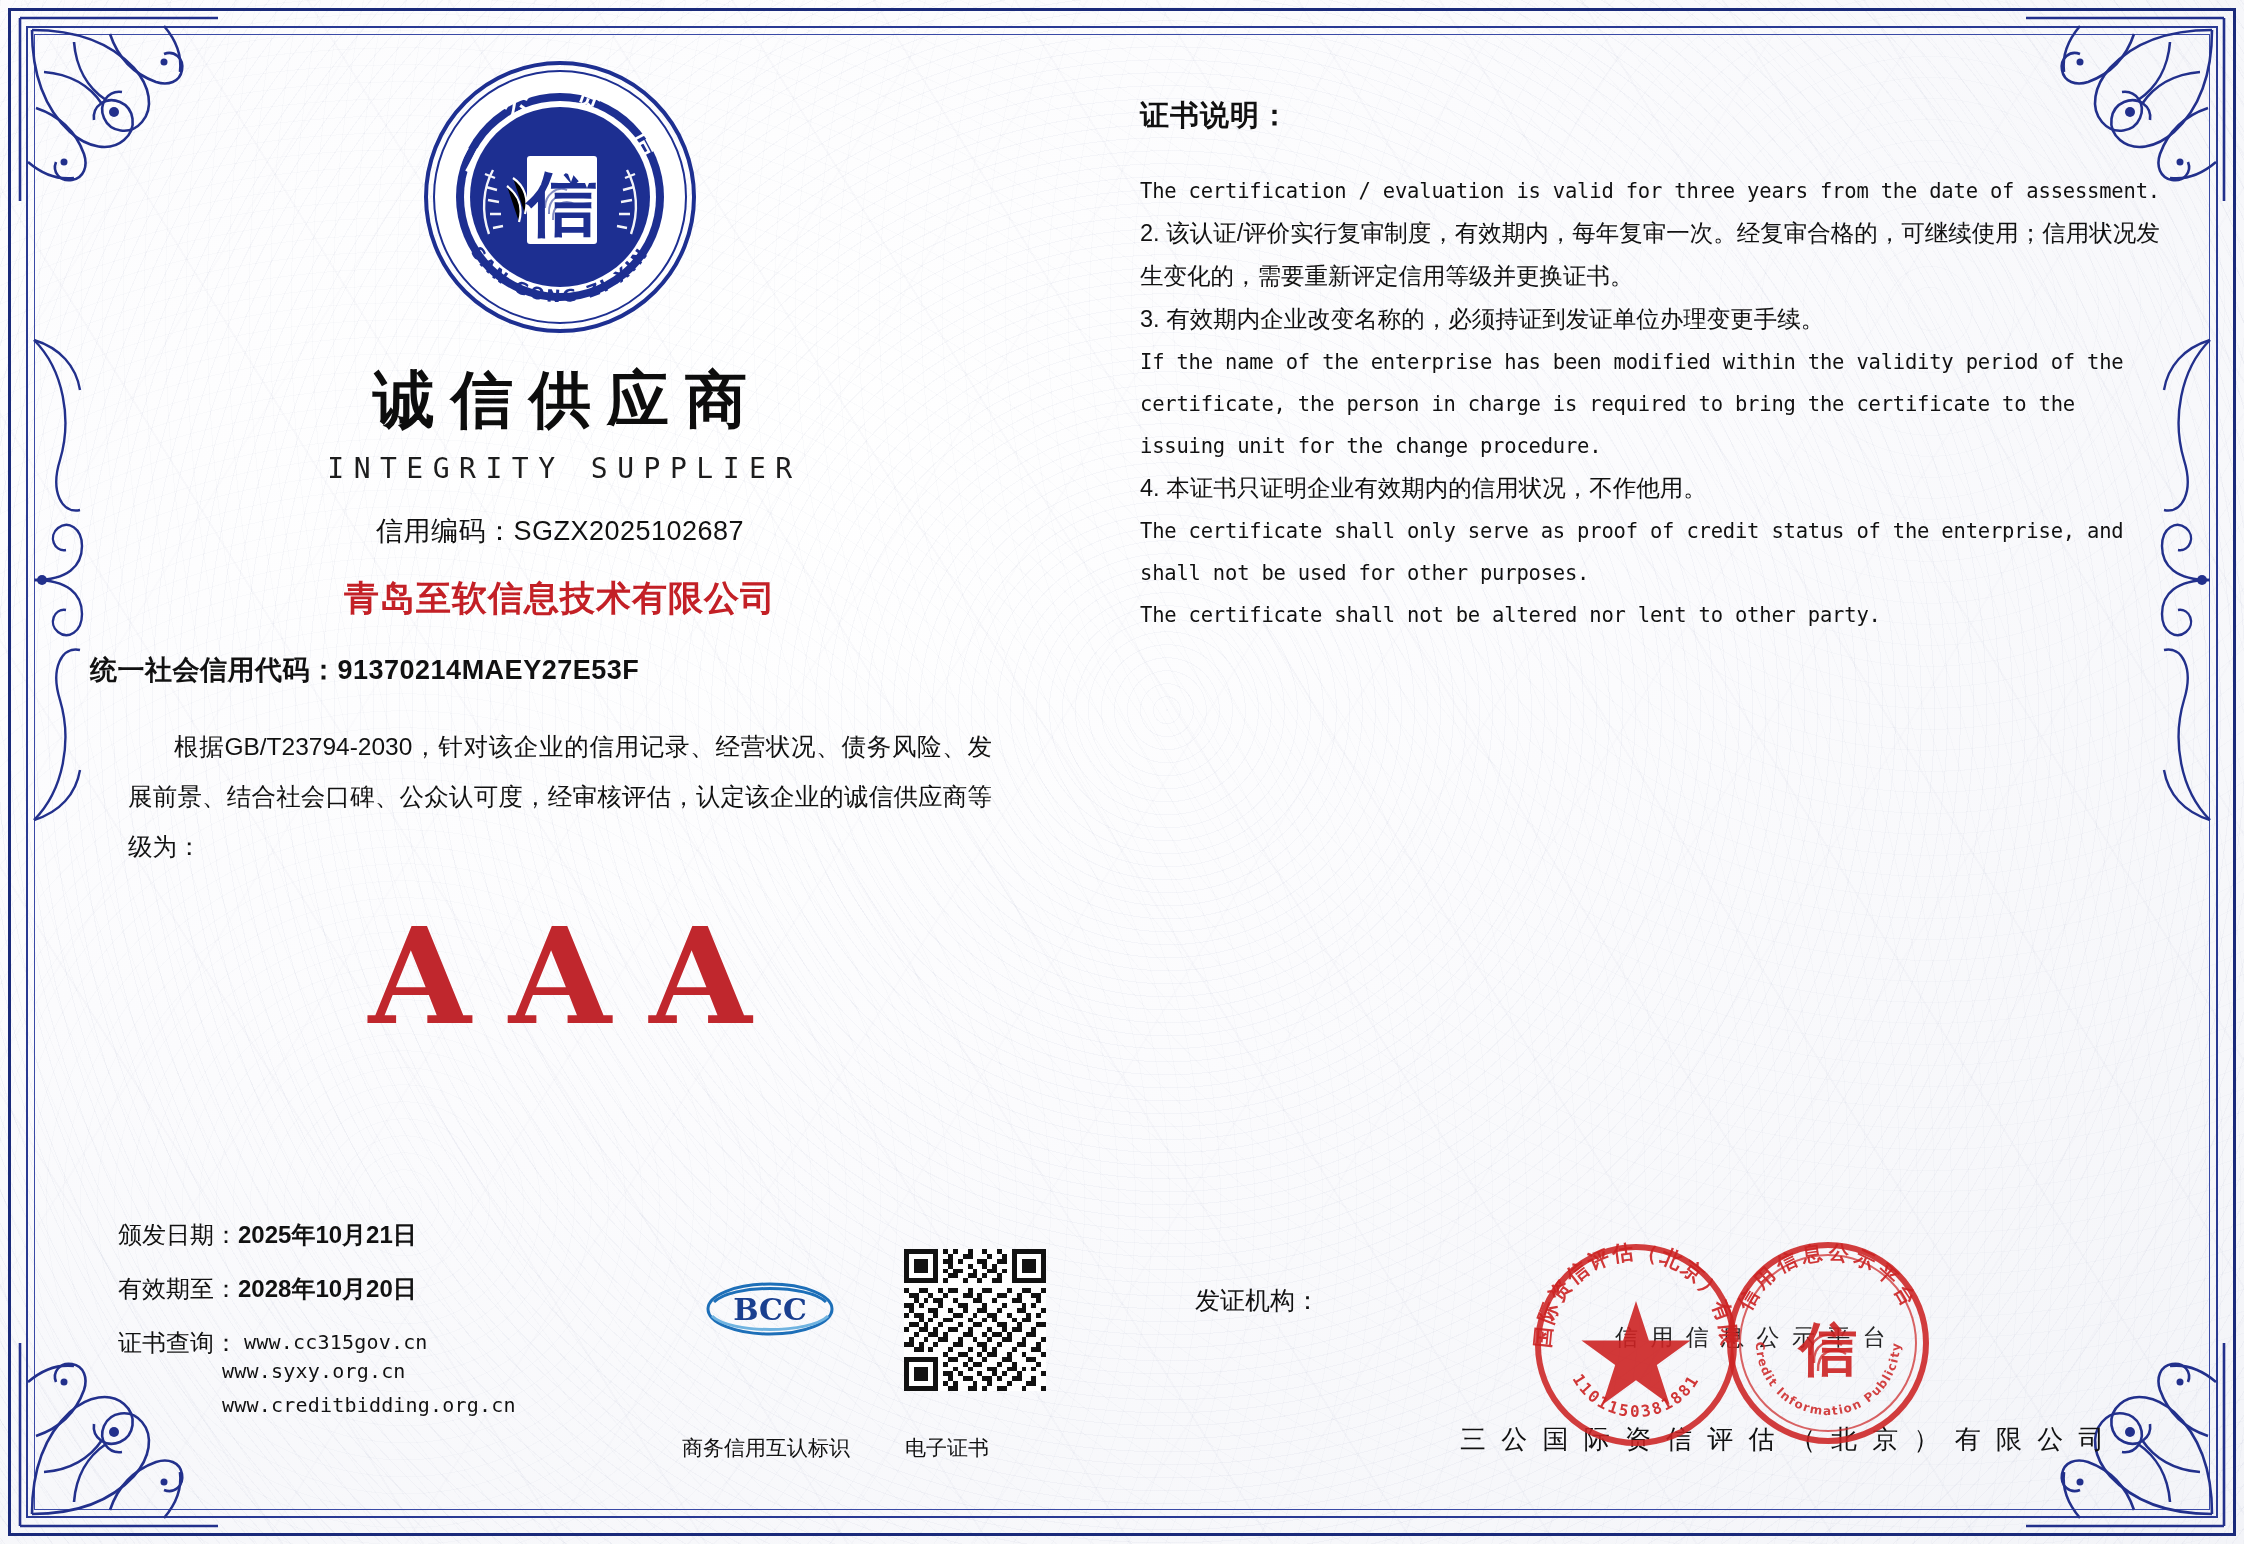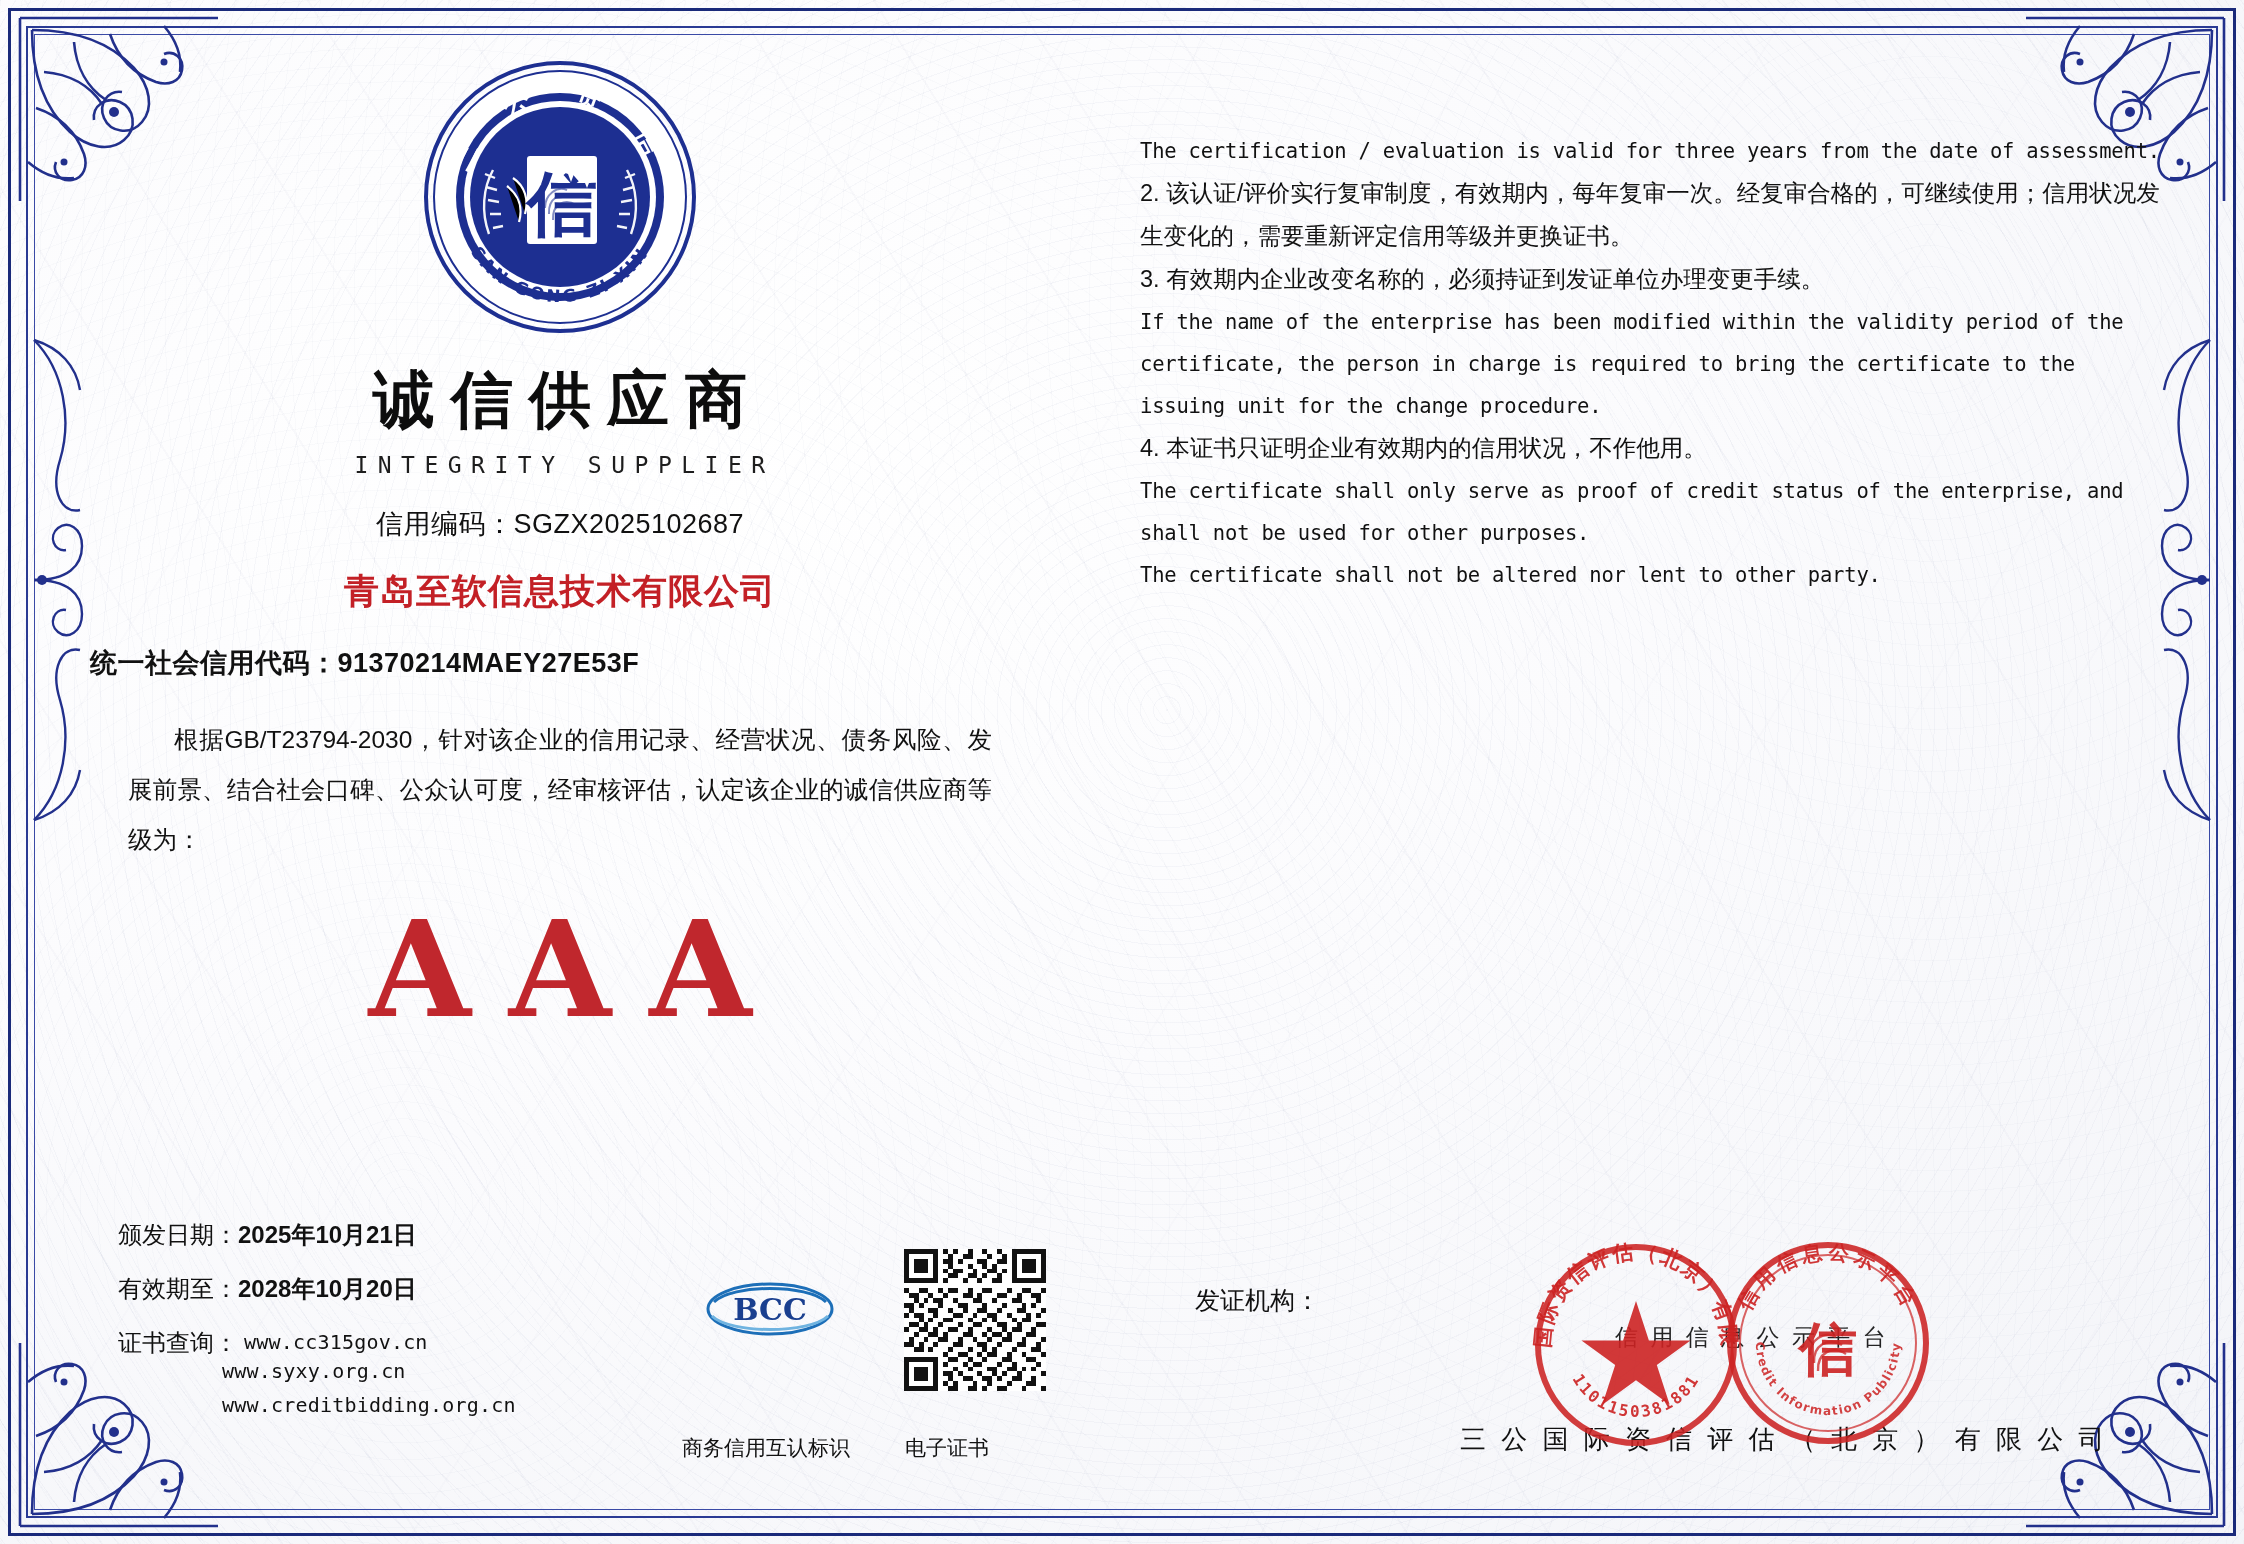--- a/index.html
+++ b/index.html
@@ -69,21 +69,21 @@
     font-weight:bold;
     font-size:62px;
     letter-spacing:16px;
     color:#0d0d0d;
     margin-top:22px;
     text-indent:16px;
   }
   .title-en{
     text-align:center;
     font-family:"DejaVu Sans Mono","Liberation Mono",monospace;
-    font-size:23px;
+    font-size:28px;
     letter-spacing:9.5px;
     color:#1d1d1d;
     margin-top:10px;
     text-indent:9px;
   }
   .credit-no{
     text-align:center;
     font-size:27px;
     color:#111;
     margin-top:28px;
@@ -601,20 +601,21 @@
             <rect x="24" y="28" width="1" height="1"></rect>
             <rect x="28" y="28" width="1" height="1"></rect>
         </g>
       </svg>
     </div>
 
     <div class="marks-cap cap-left">商务信用互认标识</div>
     <div class="marks-cap cap-right">电子证书</div>
 
     <div class="right-col">
+      <div class="rc-title">证书说明：</div>
       <div class="rc-body">
         <div class="rc-en">The certification / evaluation is valid for three years from the date of assessment.</div>
         <div class="rc-cn">2. 该认证/评价实行复审制度，有效期内，每年复审一次。经复审合格的，可继续使用；信用状况发生变化的，需要重新评定信用等级并更换证书。</div>
         <div class="rc-cn">3. 有效期内企业改变名称的，必须持证到发证单位办理变更手续。</div>
         <div class="rc-en">If the name of the enterprise has been modified within the validity period of the certificate, the person in charge is required to bring the certificate to the issuing unit for the change procedure.</div>
         <div class="rc-cn">4. 本证书只证明企业有效期内的信用状况，不作他用。</div>
         <div class="rc-en">The certificate shall only serve as proof of credit status of the enterprise, and shall not be used for other purposes.</div>
         <div class="rc-en">The certificate shall not be altered nor lent to other party.</div>
       </div>
     </div>

